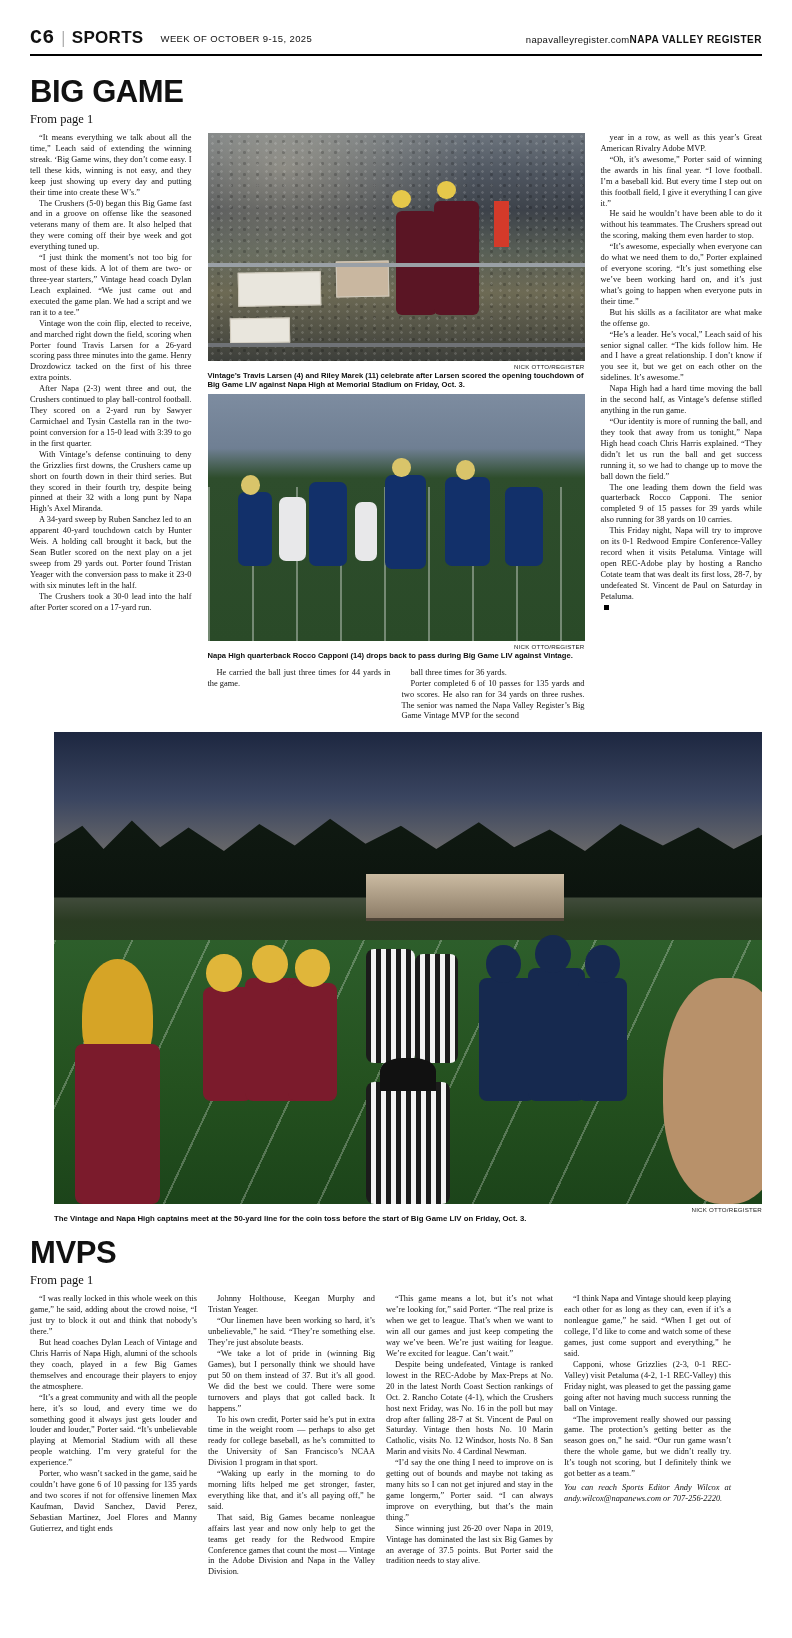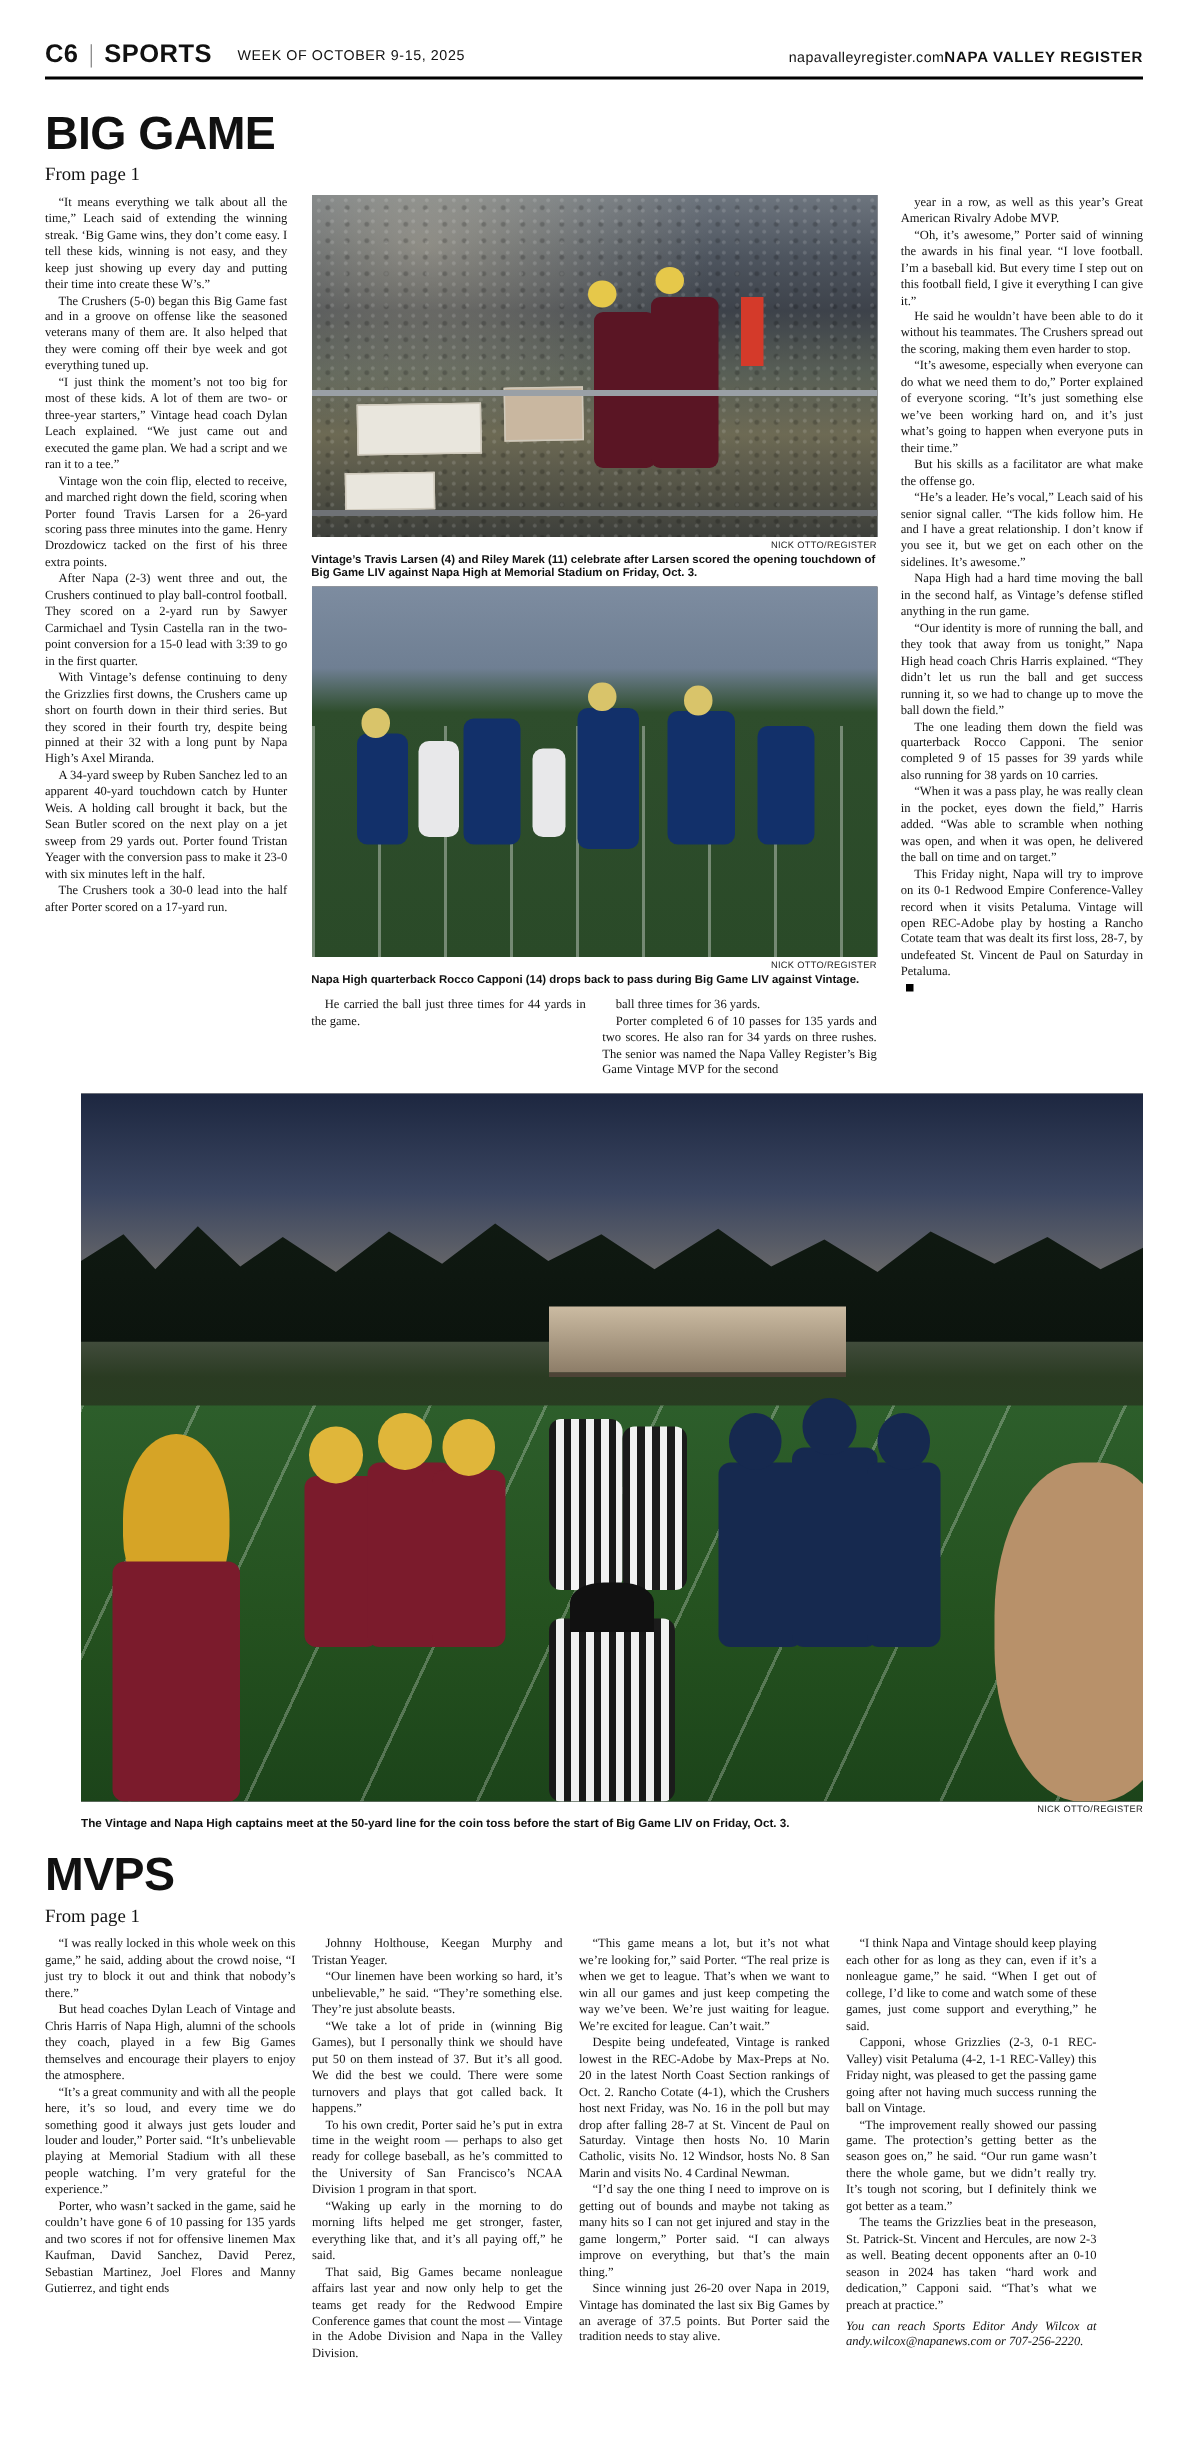--- a/index.html
+++ b/index.html
@@ -20,22 +20,22 @@
     display: flex;
     align-items: baseline;
     border-bottom: 2.5px solid #000;
     padding-bottom: 5px;
   }
   .mast-left {
     display: flex; align-items: baseline; gap: 7px;
     flex: 0 0 auto;
   }
   .mast-page {
-    font-family: Liberation Sans, sans-serif;
-    font-weight: bold; font-size: 17px; letter-spacing: .2px; text-align: center;
+    font-family: Liberation Mono, monospace;
+    font-weight: bold; font-size: 20px; letter-spacing: .2px; text-align: center;
   }
   .mast-bar { color: #888; font-size: 17px; font-weight: 300; }
   .mast-section {
     font-family: "Liberation Sans", sans-serif;
     font-weight: bold; font-size: 17px; letter-spacing: .3px;
   }
   .mast-date {
     font-family: "Liberation Sans", sans-serif;
     font-size: 9.5px; letter-spacing: .4px;
     margin-left: 10px; position: relative; top: -1px;
@@ -272,21 +272,20 @@
     <div class="col c4">
       <p class="first">year in a row, as well as this year’s Great American Rivalry Adobe MVP.</p>
       <p>“Oh, it’s awesome,” Porter said of winning the awards in his final year. “I love football. I’m a baseball kid. But every time I step out on this football field, I give it everything I can give it.”</p>
       <p>He said he wouldn’t have been able to do it without his teammates. The Crushers spread out the scoring, making them even harder to stop.</p>
       <p>“It’s awesome, especially when everyone can do what we need them to do,” Porter explained of everyone scoring. “It’s just something else we’ve been working hard on, and it’s just what’s going to happen when everyone puts in their time.”</p>
       <p>But his skills as a facilitator are what make the offense go.</p>
       <p>“He’s a leader. He’s vocal,” Leach said of his senior signal caller. “The kids follow him. He and I have a great relationship. I don’t know if you see it, but we get on each other on the sidelines. It’s awesome.”</p>
       <p>Napa High had a hard time moving the ball in the second half, as Vintage’s defense stifled anything in the run game.</p>
       <p>“Our identity is more of running the ball, and they took that away from us tonight,” Napa High head coach Chris Harris explained. “They didn’t let us run the ball and get success running it, so we had to change up to move the ball down the field.”</p>
       <p>The one leading them down the field was quarterback Rocco Capponi. The senior completed 9 of 15 passes for 39 yards while also running for 38 yards on 10 carries.</p>
-      <p>“When it was a pass play, he was really clean in the pocket, eyes down the field,” Harris added. “Was able to scramble when nothing was open, and when it was open, he delivered the ball on time and on target.”</p>
       <p>This Friday night, Napa will try to improve on its 0-1 Redwood Empire Conference-Valley record when it visits Petaluma. Vintage will open REC-Adobe play by hosting a Rancho Cotate team that was dealt its first loss, 28-7, by undefeated St. Vincent de Paul on Saturday in Petaluma.</p>
       <p style="text-indent:0;margin-top:0"><span class="endmark"></span></p>
     </div>
   </div>
 
   <div class="bigphoto-wrap">
     <div class="bigphoto">
       <div class="dusk"></div>
       <div class="treeline"></div>
       <div class="pressbox"></div>
@@ -343,18 +342,17 @@
     <div class="col c">
       <p class="first">“This game means a lot, but it’s not what we’re looking for,” said Porter. “The real prize is when we get to league. That’s when we want to win all our games and just keep competing the way we’ve been. We’re just waiting for league. We’re excited for league. Can’t wait.”</p>
       <p>Despite being undefeated, Vintage is ranked lowest in the REC-Adobe by Max-Preps at No. 20 in the latest North Coast Section rankings of Oct. 2. Rancho Cotate (4-1), which the Crushers host next Friday, was No. 16 in the poll but may drop after falling 28-7 at St. Vincent de Paul on Saturday. Vintage then hosts No. 10 Marin Catholic, visits No. 12 Windsor, hosts No. 8 San Marin and visits No. 4 Cardinal Newman.</p>
       <p>“I’d say the one thing I need to improve on is getting out of bounds and maybe not taking as many hits so I can not get injured and stay in the game longerm,” Porter said. “I can always improve on everything, but that’s the main thing.”</p>
       <p>Since winning just 26-20 over Napa in 2019, Vintage has dominated the last six Big Games by an average of 37.5 points. But Porter said the tradition needs to stay alive.</p>
     </div>
     <div class="col c">
       <p class="first">“I think Napa and Vintage should keep playing each other for as long as they can, even if it’s a nonleague game,” he said. “When I get out of college, I’d like to come and watch some of these games, just come support and everything,” he said.</p>
       <p>Capponi, whose Grizzlies (2-3, 0-1 REC-Valley) visit Petaluma (4-2, 1-1 REC-Valley) this Friday night, was pleased to get the passing game going after not having much success running the ball on Vintage.</p>
       <p>“The improvement really showed our passing game. The protection’s getting better as the season goes on,” he said. “Our run game wasn’t there the whole game, but we didn’t really try. It’s tough not scoring, but I definitely think we got better as a team.”</p>
-      <p>The teams the Grizzlies beat in the preseason, St. Patrick-St. Vincent and Hercules, are now 2-3 as well. Beating decent opponents after an 0-10 season in 2024 has taken “hard work and dedication,” Capponi said. “That’s what we preach at practice.”</p>
       <p class="italic-note" style="text-indent:0;margin-top:3px;">You can reach Sports Editor Andy Wilcox at andy.wilcox@napanews.com or 707-256-2220.</p>
     </div>
   </div>
 
 </div>
 
 </body></html>

